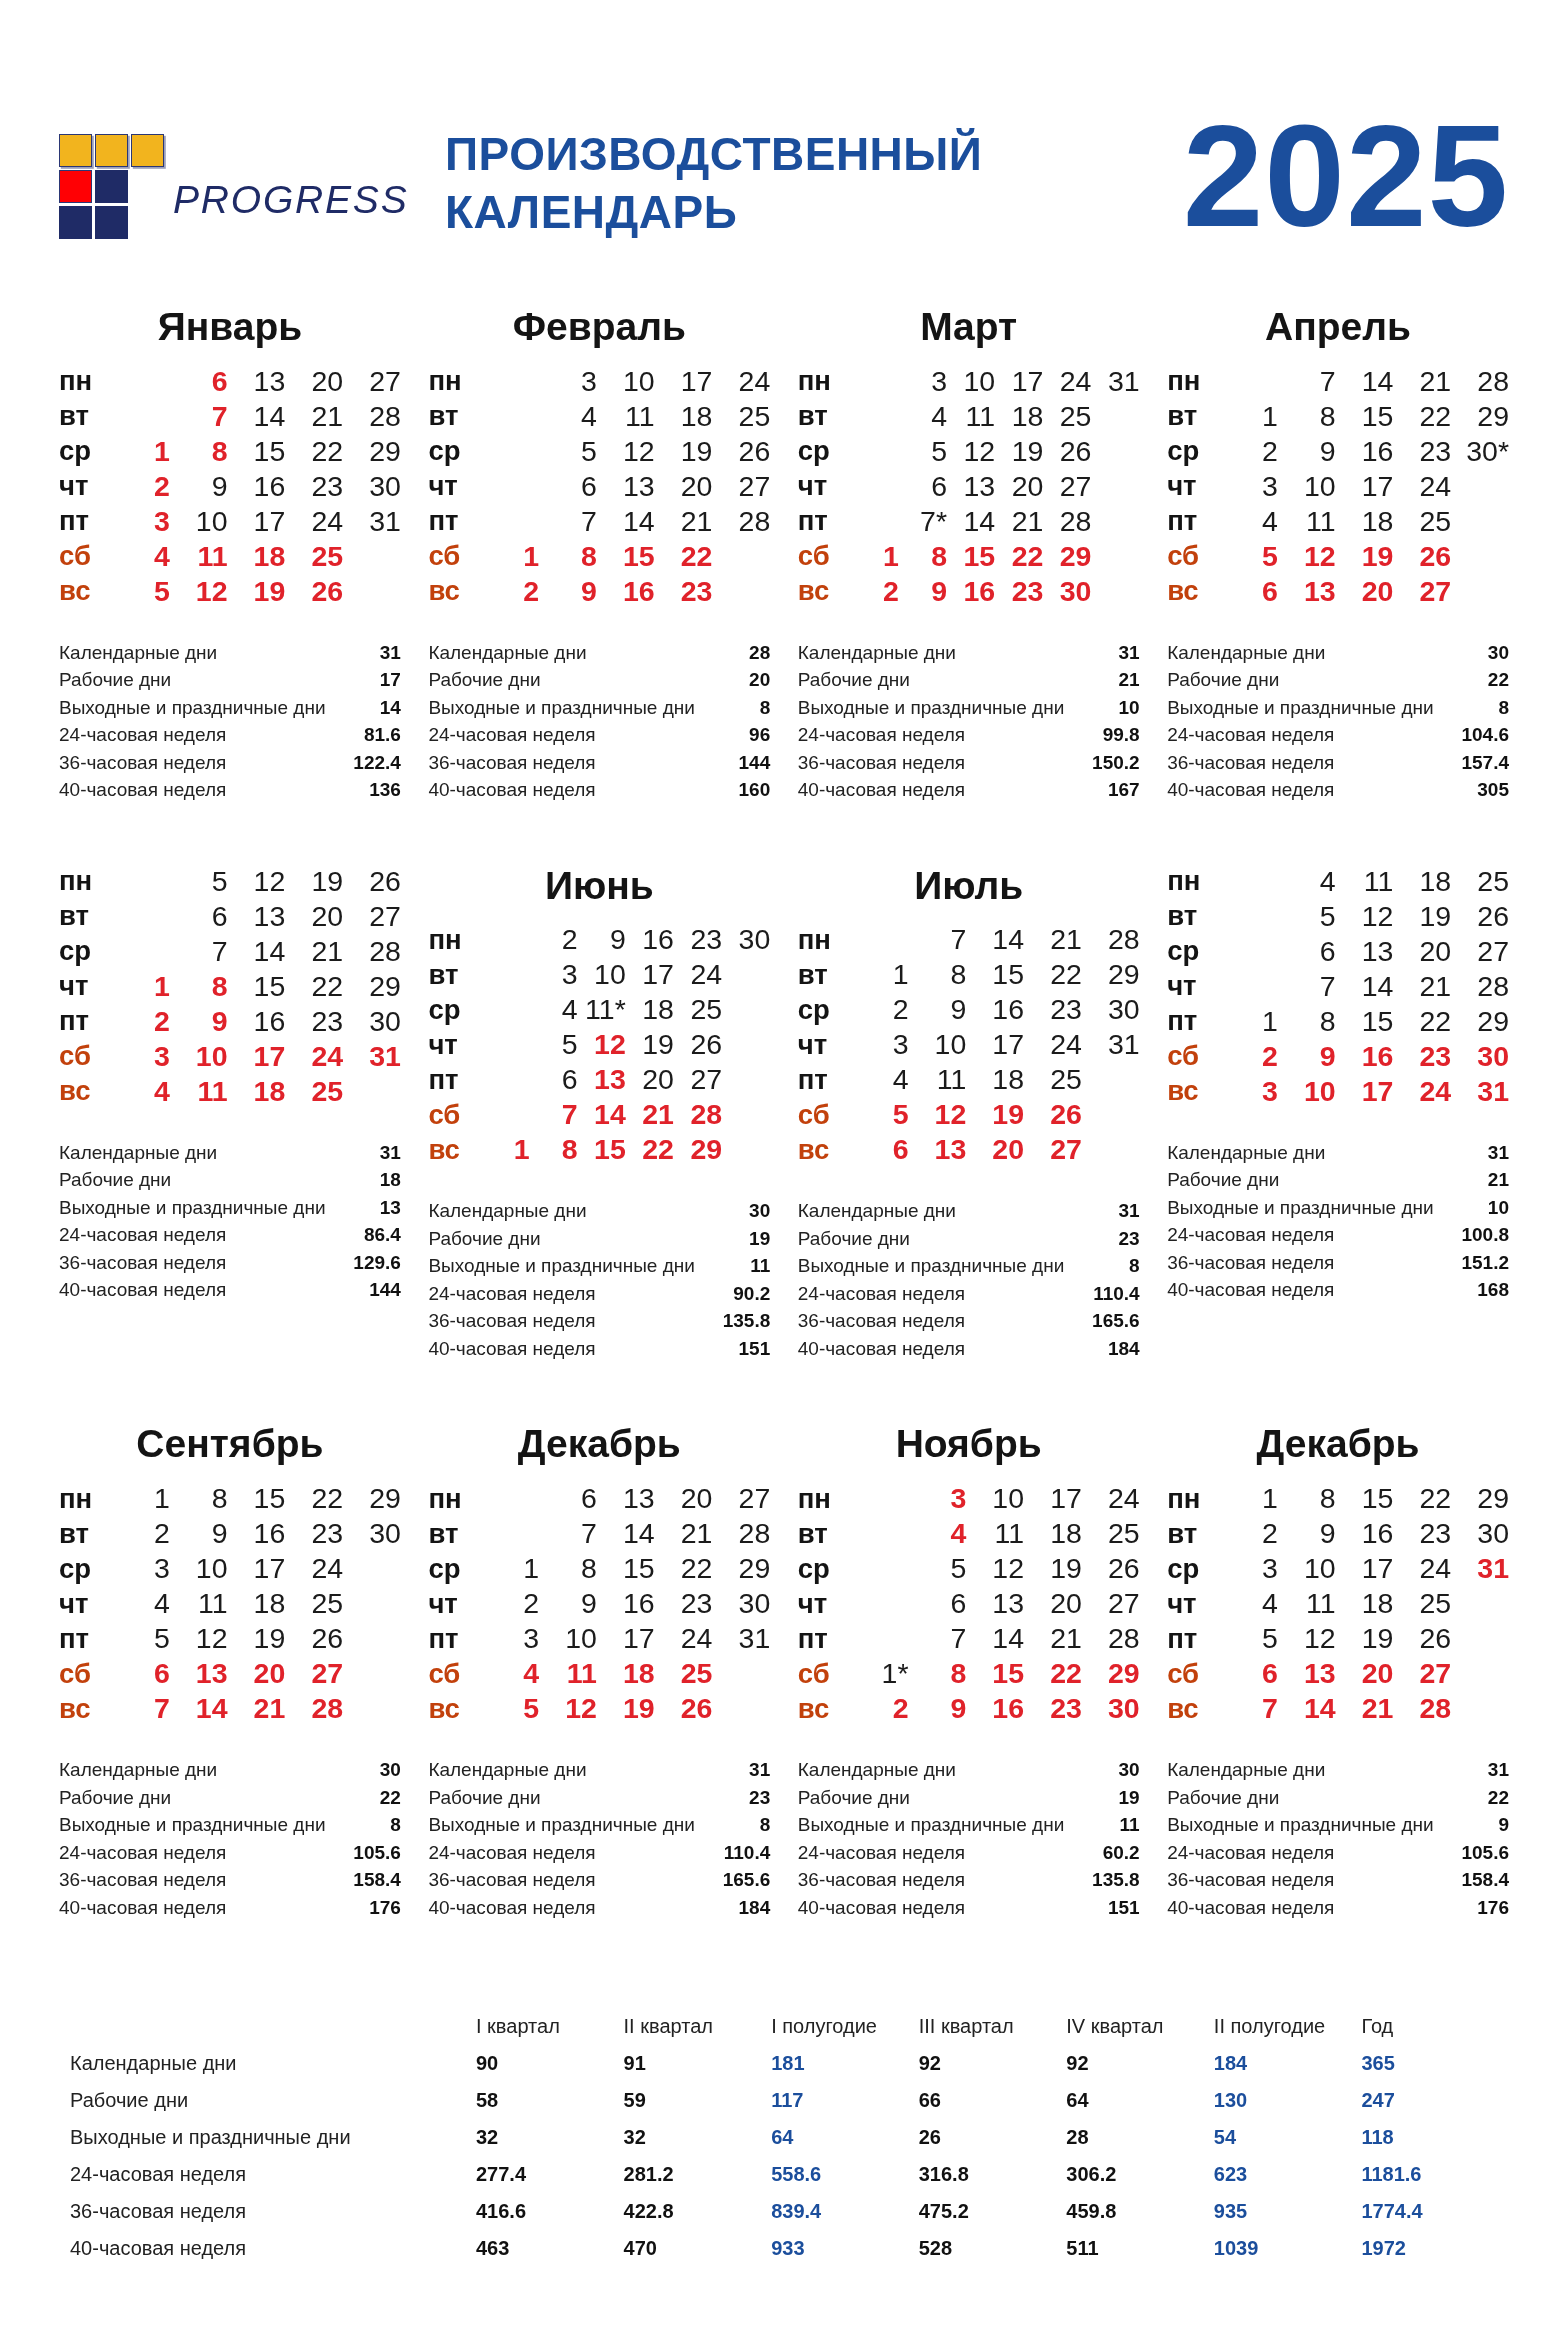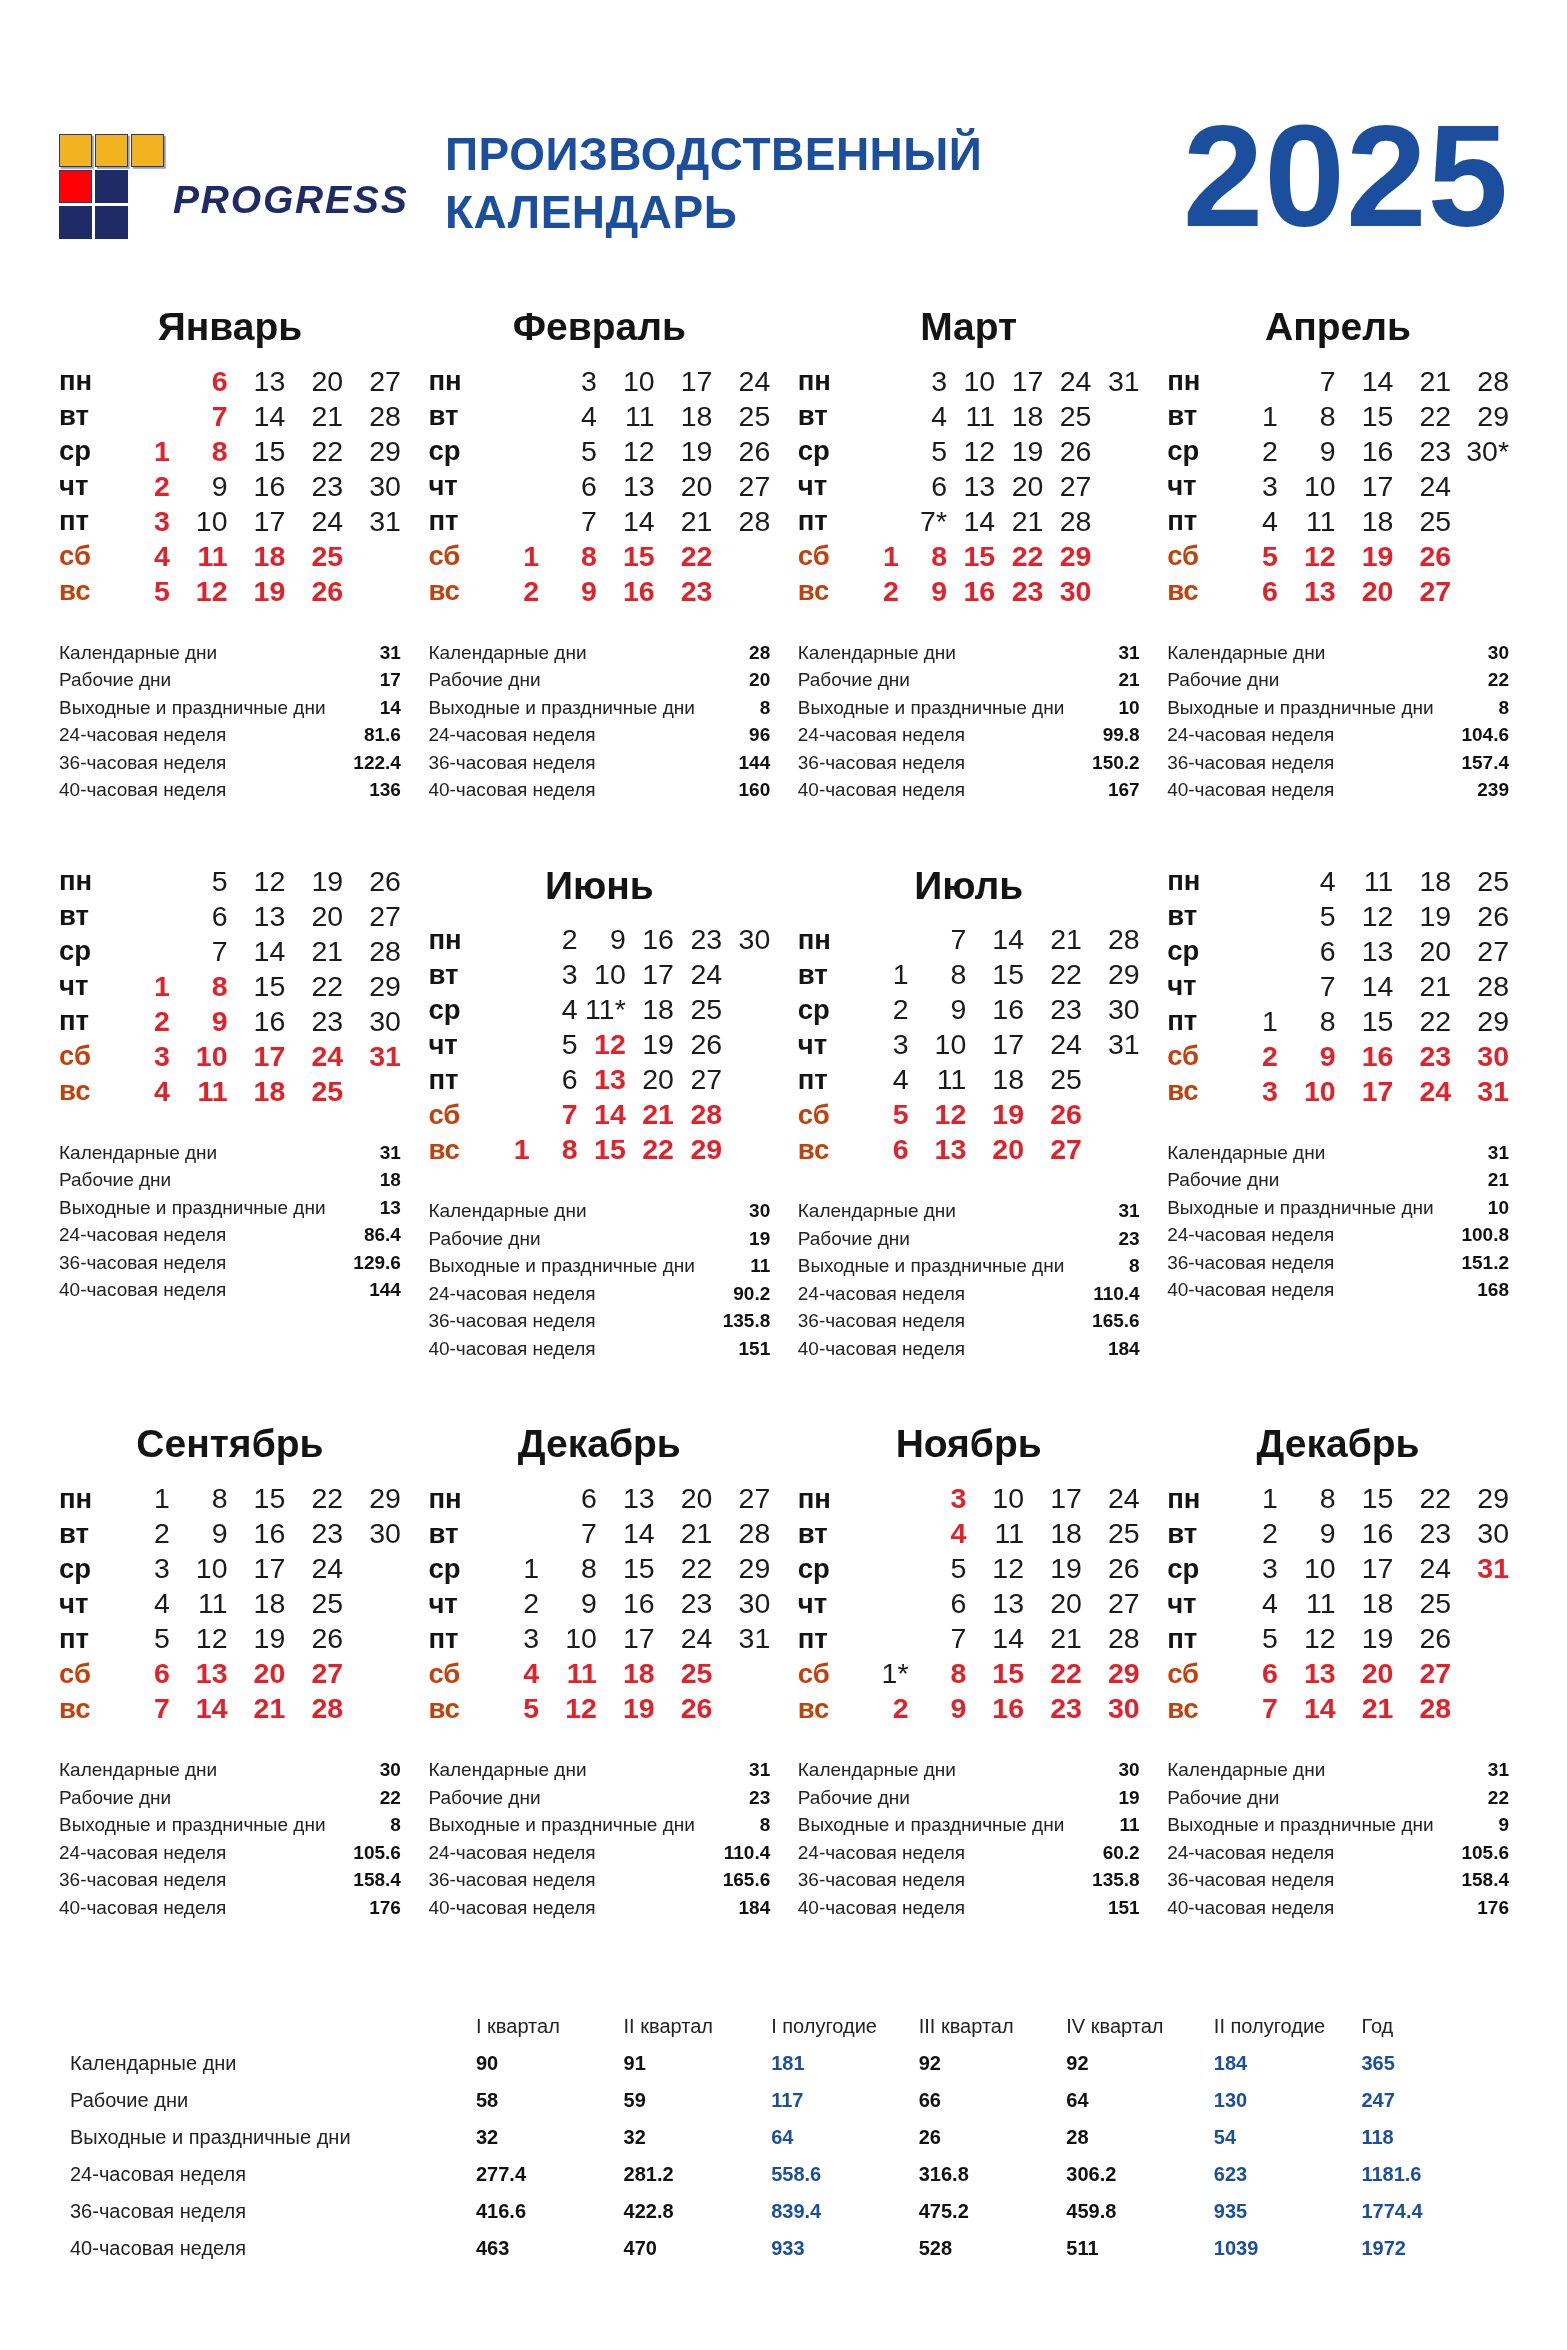--- a/index.html
+++ b/index.html
@@ -12,21 +12,21 @@
   
   .header { display:flex; align-items:flex-start; margin-top:108px; }
   .logo { position:relative; width:386px; height:129px; flex:0 0 386px; margin-top:26px; }
   .logo-grid { position:absolute; left:0; top:0; display:grid;
     grid-template-columns:repeat(3,33px); grid-auto-rows:33px; gap:2.8px; }
   .sq { width:33px; height:33px; }
   .sq.yellow { background:#f2b41e; border:1.8px solid #2b3775; box-shadow:1.8px 1.8px 0 rgba(35,45,105,.45); }
   .sq.red    { background:#ff0004; border:1.8px solid #2b3775; }
   .sq.navy   { background:#1f2b66; }
   .sq.empty  { background:transparent; }
-  .logo-text { position:absolute; left:114px; top:44px; font-size:39px; font-weight:700;
+  .logo-text { position:absolute; left:114px; top:44px; font-size:39px; font-weight:400;
     font-style:italic; color:#1f2b66; letter-spacing:1.8px; white-space:nowrap; }
   .title-block { margin-left:0; margin-top:18.4px; }
   .title-line { font-size:46px; font-weight:700; color:#1b4e9c; line-height:1.26; letter-spacing:0.5px; }
   .year { margin-left:auto; font-size:145px; font-weight:700; color:#1b4e9c; line-height:.95; letter-spacing:0.9px; }
   
   .months { display:grid; grid-template-columns:repeat(4,1fr); column-gap:27.5px; row-gap:57px; margin-top:42px; }
   .month {}
   .month-title { text-align:center; font-size:39px; font-weight:700; color:#141414; margin-bottom:14.7px; }
   .mrow { display:grid; grid-template-columns:53px repeat(var(--cols,5),1fr); align-items:center; height:35px; }
   .dlabel { font-size:27.5px; font-weight:700; color:#141414; }
@@ -419,21 +419,21 @@
           <div class="srow">
             <span class="slabel">24-часовая неделя</span>
             <span class="sval">104.6</span>
           </div>
           <div class="srow">
             <span class="slabel">36-часовая неделя</span>
             <span class="sval">157.4</span>
           </div>
           <div class="srow">
             <span class="slabel">40-часовая неделя</span>
-            <span class="sval">239</span>
+            <span class="sval">305</span>
           </div>
         </div>
       </div>
       <div class="month">
         <div class="month-grid">
           <div class="mrow" style="--cols: 5;">
             <span class="dlabel">пн</span>
             <span class="dcell"></span>
             <span class="dcell">5</span>
             <span class="dcell">12</span>

